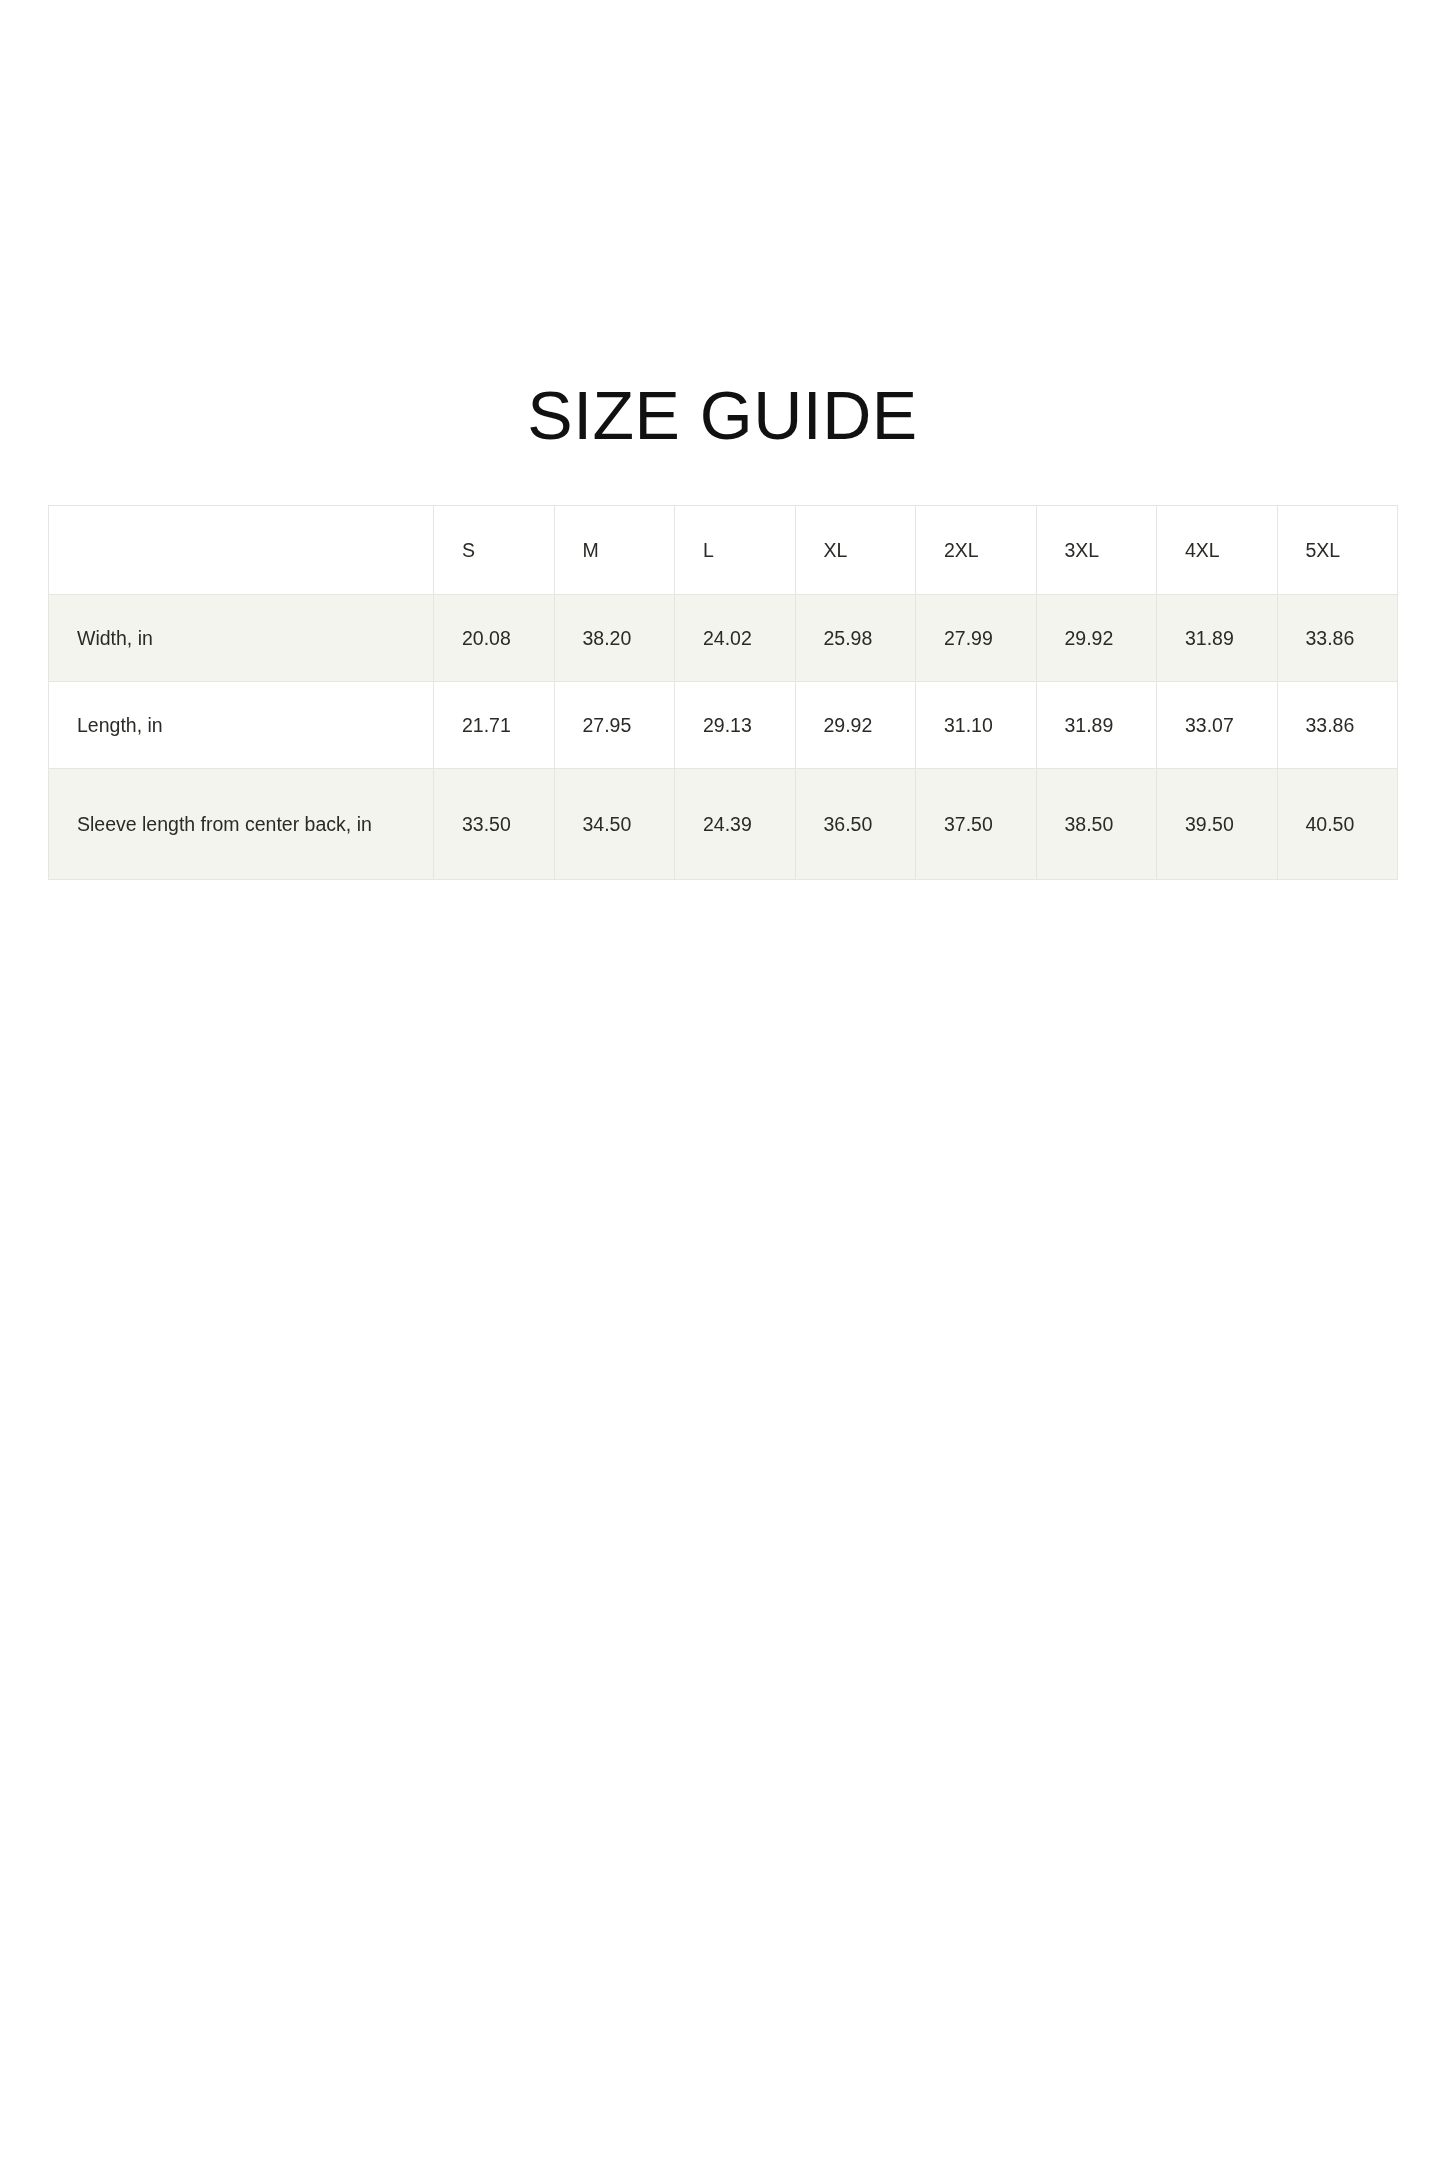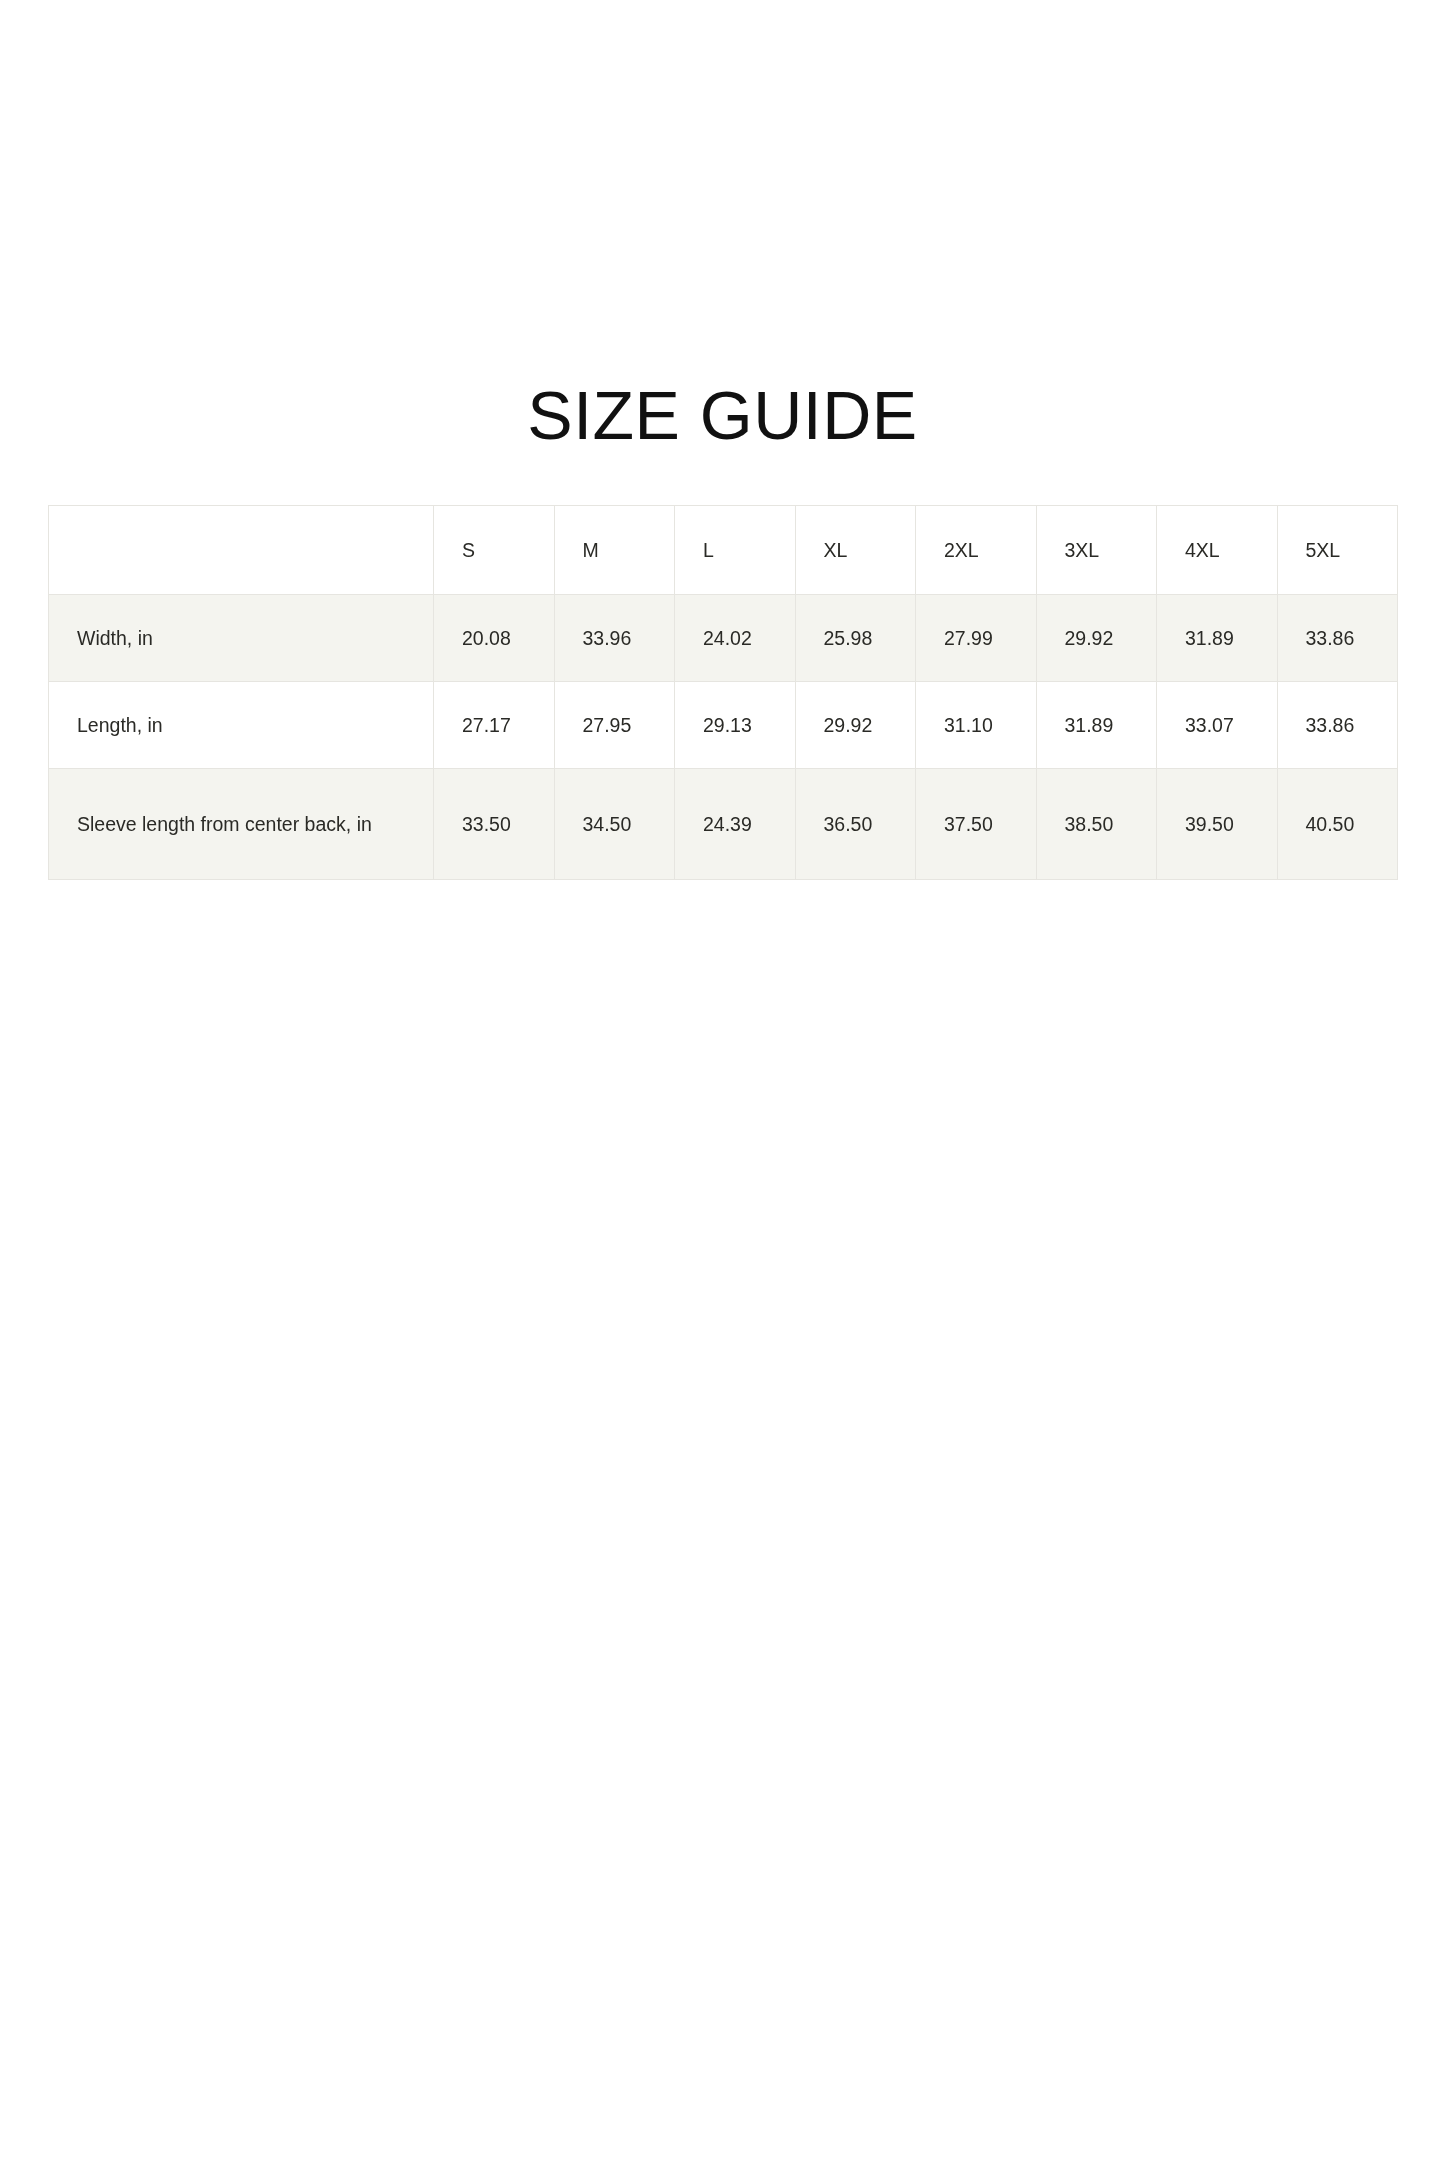--- a/index.html
+++ b/index.html
@@ -110,33 +110,33 @@
           <th>4XL</th>
           <th>5XL</th>
         </tr>
       </thead>
       <tbody>
         <tr class="alt">
           <td>
               <span class="cell-label">Width, in</span>
             </td>
           <td>20.08</td>
-          <td>33.96</td>
+          <td>38.20</td>
           <td>24.02</td>
           <td>25.98</td>
           <td>27.99</td>
           <td>29.92</td>
           <td>31.89</td>
           <td>33.86</td>
         </tr>
         <tr>
           <td>
               <span class="cell-label">Length, in</span>
             </td>
-          <td>27.17</td>
+          <td>21.71</td>
           <td>27.95</td>
           <td>29.13</td>
           <td>29.92</td>
           <td>31.10</td>
           <td>31.89</td>
           <td>33.07</td>
           <td>33.86</td>
         </tr>
         <tr class="alt tall">
           <td>

